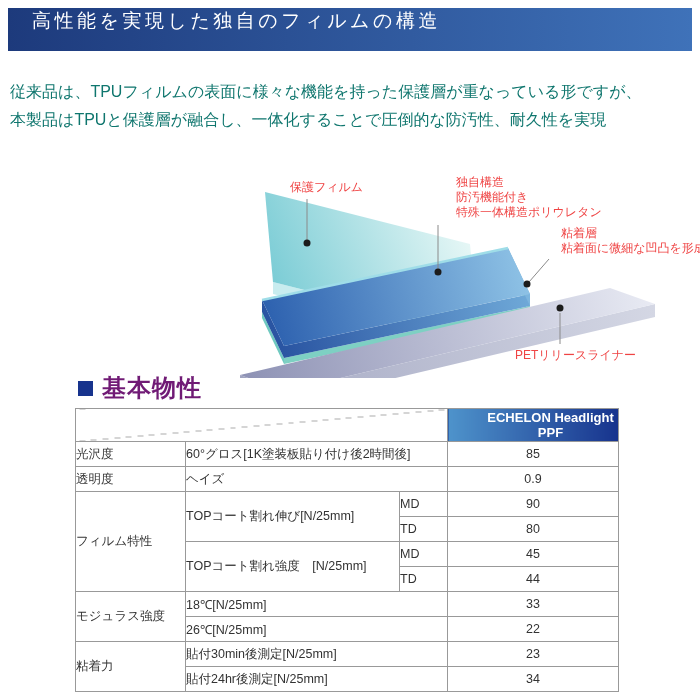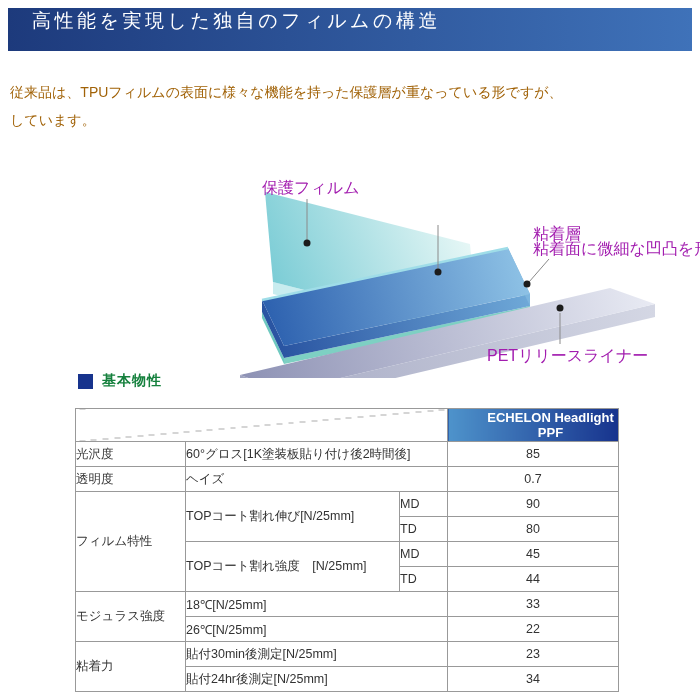--- a/index.html
+++ b/index.html
@@ -13,34 +13,34 @@
     background:linear-gradient(to right,#1d3a7c,#3f72b9);
     display:flex;align-items:flex-start;
   }
   .banner-title{
     color:#ffffff;font-family:"DejaVu Serif", serif;
     font-size:19px;letter-spacing:3.5px;padding-left:24px;white-space:nowrap;
   }
   
   .intro{
     position:absolute;left:10px;top:78px;width:680px;
-    font-size:14px;line-height:28px;color:#a16207;
+    font-size:16px;line-height:28px;color:#0f766e;
   }
   
   .diagram{position:absolute;left:0;top:163px;width:700px;height:215px;}
   .diagram svg{position:absolute;left:0;top:0;}
   .dg-label{
-    position:absolute;font-size:16px;line-height:15px;color:#a21caf;white-space:nowrap;
+    position:absolute;font-size:12px;line-height:15px;color:#ef4444;white-space:nowrap;margin-left:28px;
   }
   
   .section-head{
     position:absolute;left:78px;top:372px;display:flex;align-items:center;
   }
   .section-square{width:15px;height:15px;background:#17338d;margin-right:9px;}
-  .section-title{font-size:14px;font-weight:bold;color:#15803d;letter-spacing:1px;}
+  .section-title{font-size:24px;font-weight:bold;color:#701a75;letter-spacing:1px;}
   
   .tbl-wrap{position:absolute;left:75px;top:408px;width:543px;}
   table.props{
     border-collapse:collapse;table-layout:fixed;width:543px;
     font-size:12.5px;color:#333333;
   }
   table.props td,table.props th{border:1px solid #999999;padding-left:36px;}
   td.diag{
     background:linear-gradient(to bottom right,
       transparent 49.6%, #aaaaaa 49.6%, #aaaaaa 50.4%, transparent 50.4%);
@@ -58,21 +58,21 @@
 </style>
 </head>
 <body>
 
 <div class="banner">
   <div class="banner-title">高性能を実現した独自のフィルムの構造</div>
 </div>
 
 <div class="intro">
   <div>従来品は、TPUフィルムの表面に様々な機能を持った保護層が重なっている形ですが、</div>
-  <div>しています。</div>
+  <div>本製品はTPUと保護層が融合し、一体化することで圧倒的な防汚性、耐久性を実現</div>
 </div>
 
 <div class="diagram">
   <svg width="700" height="215" viewBox="0 0 700 215">
     <defs>
       <linearGradient id="cyanGrad" gradientUnits="userSpaceOnUse" x1="270" y1="120" x2="470" y2="40">
         <stop offset="0" stop-color="#7accd5"></stop>
           <stop offset="1" stop-color="#eefaf8"></stop>
       </linearGradient>
       <linearGradient id="blueGrad" gradientUnits="userSpaceOnUse" x1="262" y1="160" x2="525" y2="95">
@@ -124,20 +124,25 @@
     </g>
     <g fill="#1c1c1c">
       <circle cx="307" cy="80" r="3.5"></circle>
       <circle cx="438" cy="109" r="3.5"></circle>
       <circle cx="527" cy="121" r="3.5"></circle>
       <circle cx="560" cy="145" r="3.5"></circle>
     </g>
   </svg>
 
   <div class="dg-label" style="left:262px;top:17px;">保護フィルム</div>
+  <div class="dg-label" style="left:428px;top:12px;">
+    <div>独自構造</div>
+    <div>防汚機能付き</div>
+    <div>特殊一体構造ポリウレタン</div>
+  </div>
   <div class="dg-label" style="left:533px;top:63px;">
     <div>粘着層</div>
     <div>粘着面に微細な凹凸を形成</div>
   </div>
   <div class="dg-label" style="left:487px;top:185px;">PETリリースライナー</div>
 </div>
 
 <div class="section-head">
   <div class="section-square"></div>
   <div class="section-title">基本物性</div>
@@ -159,21 +164,21 @@
     </thead>
     <tbody>
         <tr>
           <td class="prop">光沢度</td>
           <td colspan="2" class="cond">60°グロス[1K塗装板貼り付け後2時間後]</td>
           <td class="val">85</td>
         </tr>
         <tr>
           <td class="prop">透明度</td>
           <td colspan="2" class="cond">ヘイズ</td>
-          <td class="val">0.7</td>
+          <td class="val">0.9</td>
         </tr>
         <tr>
           <td rowspan="4" class="prop">フィルム特性</td>
           <td rowspan="2" class="cond">TOPコート割れ伸び[N/25mm]</td>
           <td class="dir">MD</td>
           <td class="val">90</td>
         </tr>
         <tr>
           <td class="dir">TD</td>
           <td class="val">80</td>

